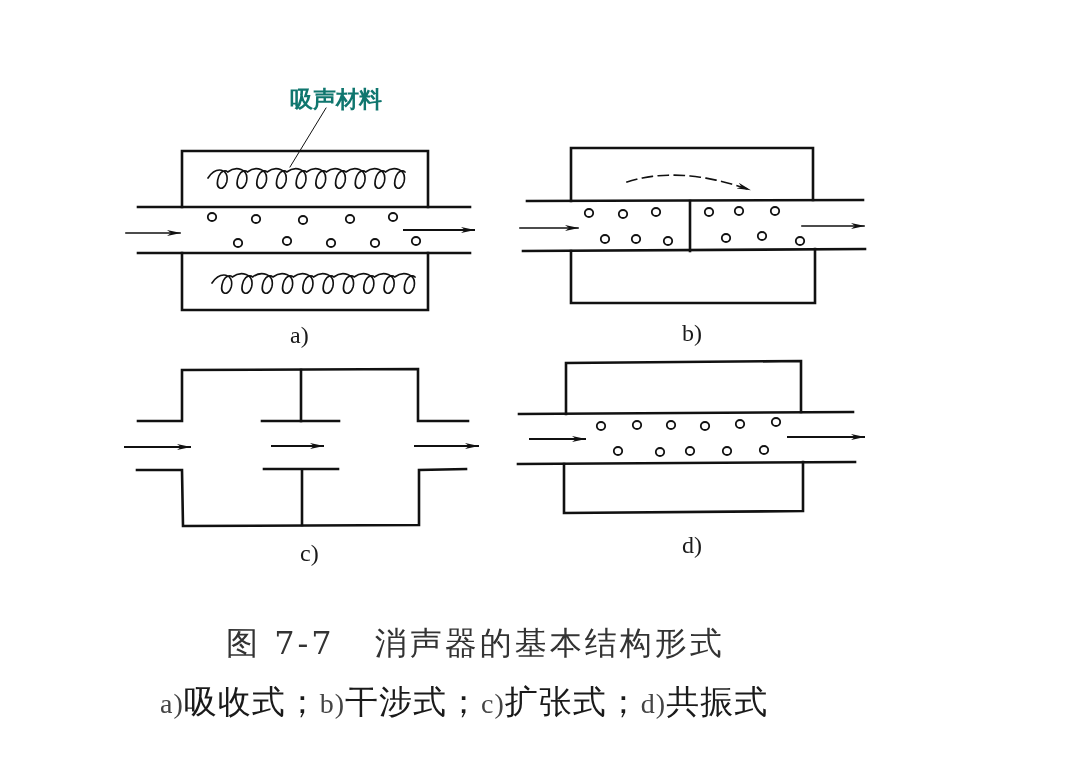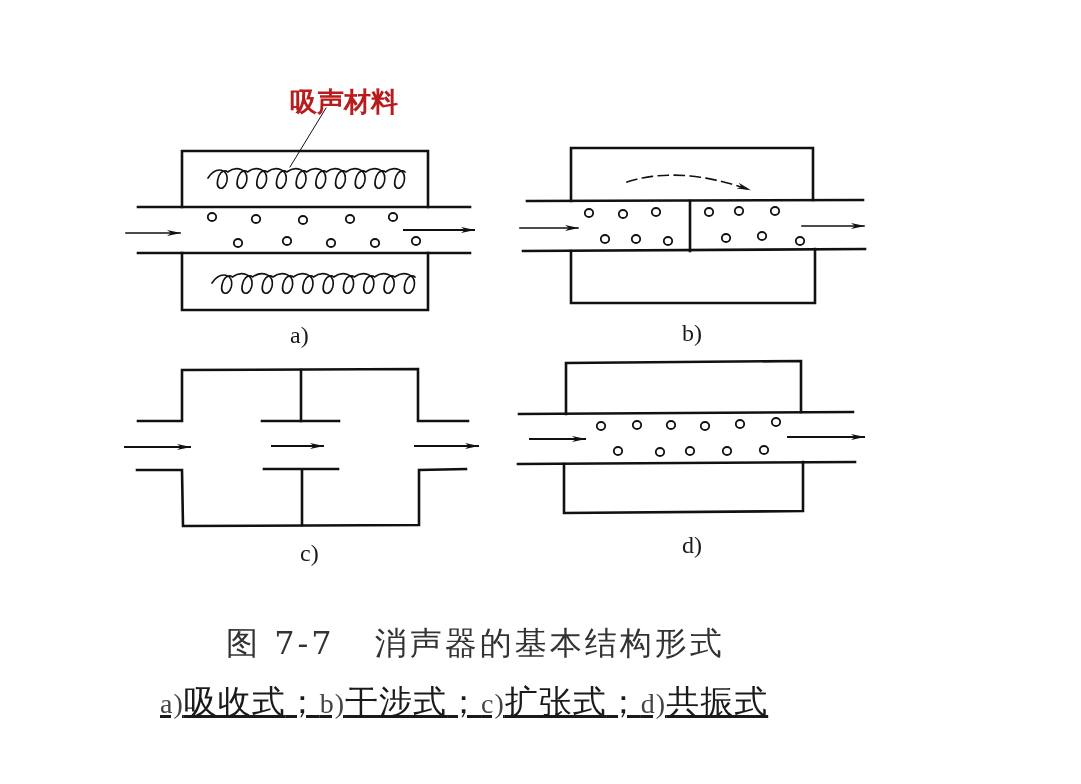--- a/index.html
+++ b/index.html
@@ -1,26 +1,26 @@
 <!DOCTYPE html>
 <html><head>
   <meta charset="utf-8">
   <style>
     html, body { margin: 0; padding: 0; background: #ffffff; }
     body { width: 1081px; height: 784px; position: relative; overflow: hidden;
            font-family: "DejaVu Serif", serif; color: #111; }
     #fig { position: absolute; left: 0; top: 0; }
     .lbl { position: absolute; font-family: "Liberation Serif", serif; font-size: 24px; color: #1a1a1a; }
     .material-label { position: absolute; left: 290px; top: 84px; font-family: "DejaVu Sans", sans-serif;
-                      font-size: 27px; font-weight: bold; color: #b91c1c; letter-spacing: 0px; }
+                      font-size: 23px; font-weight: bold; color: #0f766e; letter-spacing: 0px; }
     .caption-title { position: absolute; left: 226px; top: 622px; font-family: "DejaVu Serif", serif;
                      font-size: 32px; color: #333; letter-spacing: 3px; }
     .caption-title .num { margin-right: 40px; }
     .caption-sub { position: absolute; left: 160px; top: 680px; font-family: "DejaVu Sans", sans-serif;
-                   font-size: 33px; color: #1a1a1a; letter-spacing: 1px; text-decoration: underline; }
+                   font-size: 33px; color: #1a1a1a; letter-spacing: 1px; }
     .caption-sub .pfx { font-family: "Liberation Serif", serif; font-size: 28px; color: #444; }
     line, path, rect, polyline { vector-effect: non-scaling-stroke; }
   </style>
 </head>
 <body>
 
 <svg id="fig" width="1081" height="784" viewBox="0 0 1081 784">
   <defs>
     <marker id="ah" markerWidth="14" markerHeight="8" refX="13" refY="4" orient="auto" markerUnits="userSpaceOnUse">
       <path d="M0,1 L14,4 L0,7 L4,4 Z" fill="#111"></path>

